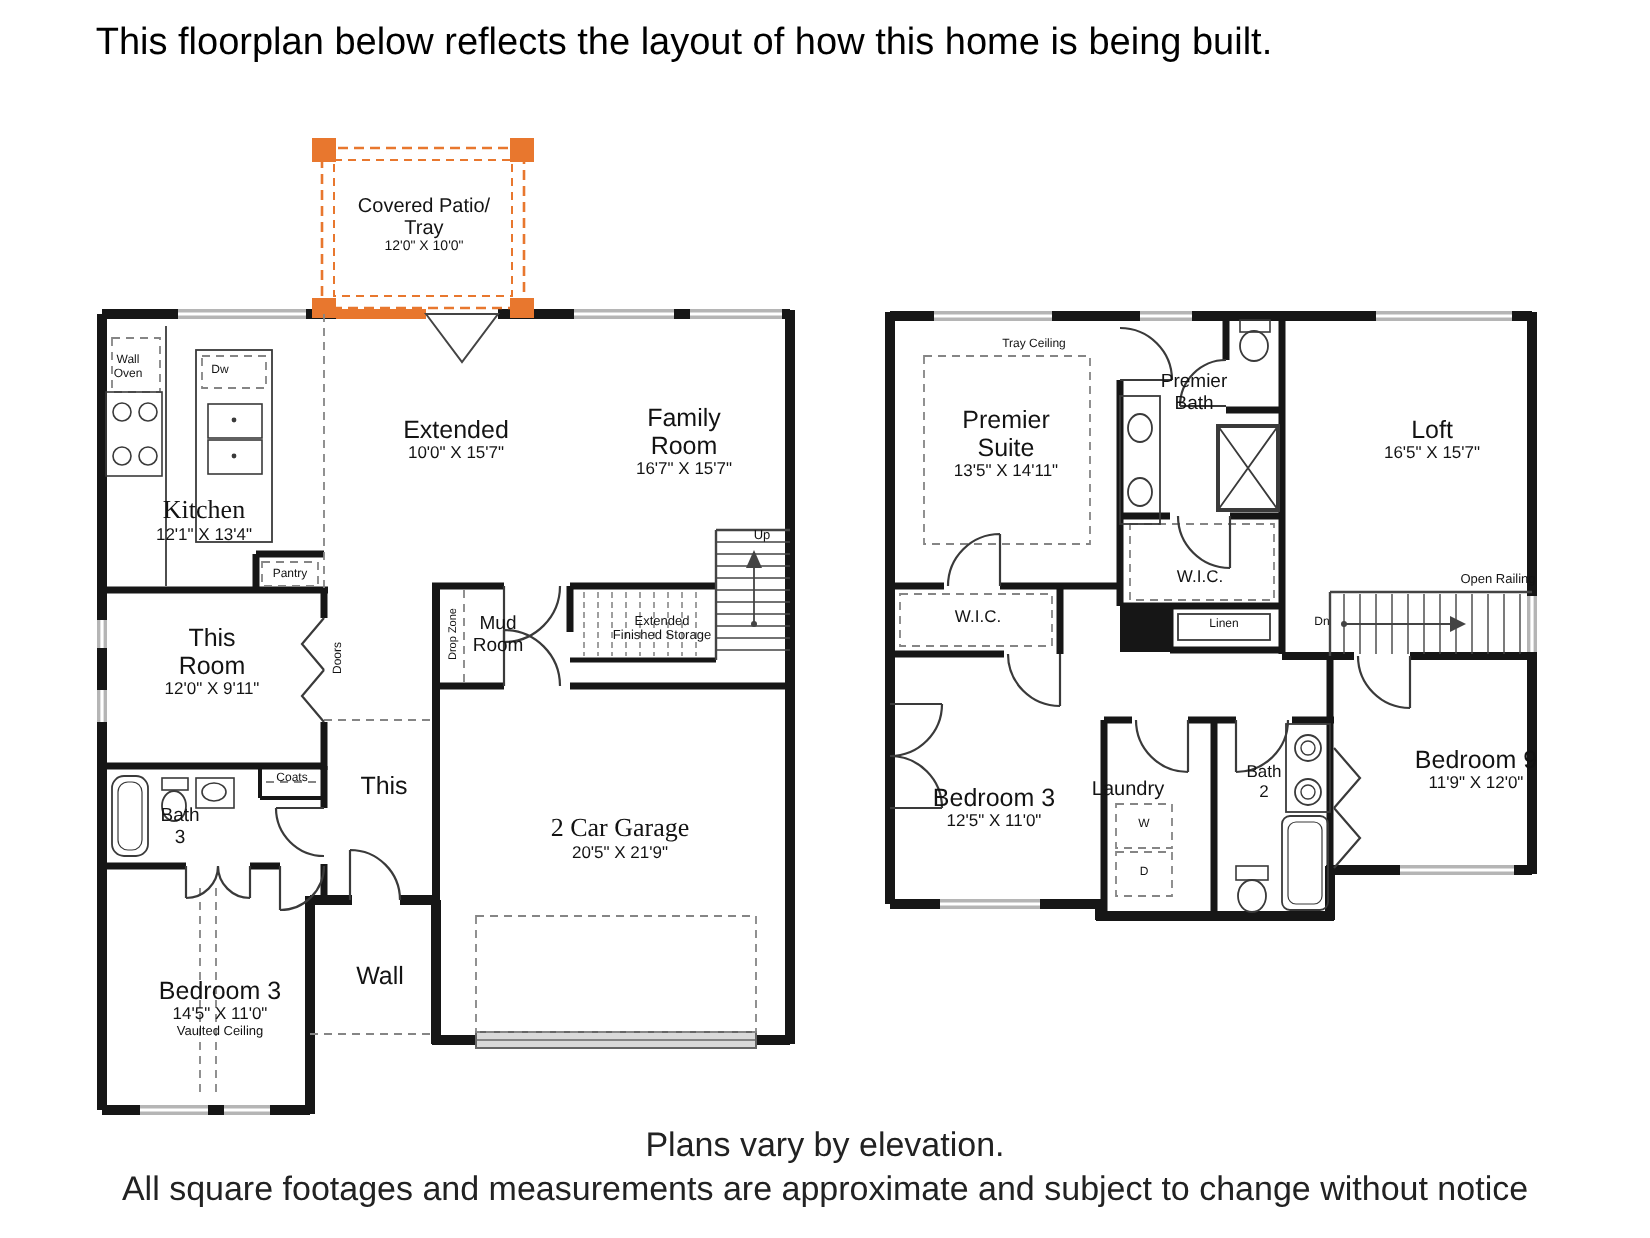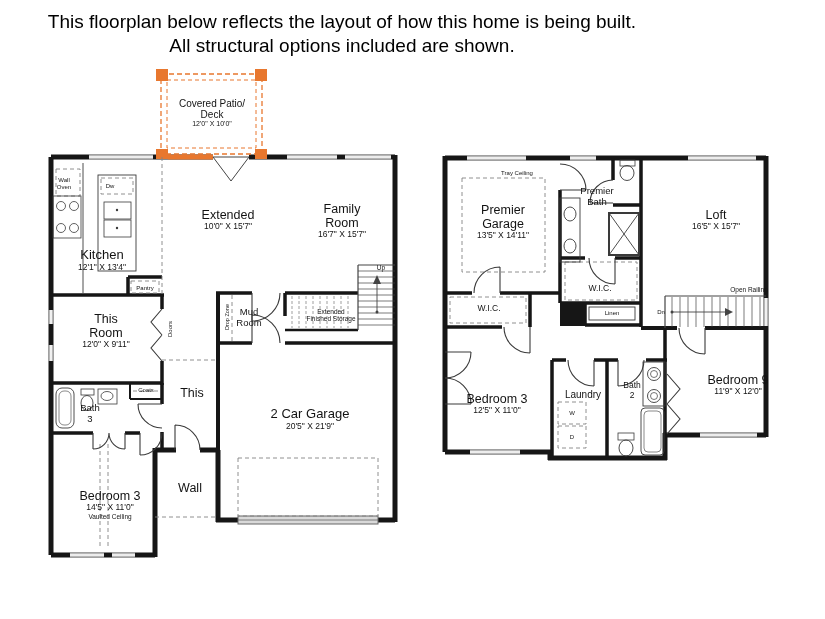--- a/index.html
+++ b/index.html
@@ -4,21 +4,21 @@
 <style>
   html,body{margin:0;padding:0;background:#ffffff;}
   #stage{position:relative;width:825px;height:619px;background:#ffffff;overflow:hidden;
          font-family:"Liberation Sans",sans-serif;color:#111;}
   #plan-svg{position:absolute;left:0;top:0;}
   .lbl{position:absolute;transform:translate(-50%,-50%);text-align:center;color:#131313;
        line-height:1.12;white-space:nowrap;}
   .vert{transform:translate(-50%,-50%) rotate(-90deg);}
   .s55{font-size:5.5px;} .s6{font-size:6px;} .s65{font-size:6.5px;} .s7{font-size:7px;}
   .s85{font-size:8.5px;text-align:center;} .s95{font-size:9.5px;} .s10{font-size:10px;}
-  .s12{font-size:12.5px;} .s13{font-size:13px;}
+  .s12{font-size:12.5px;} .s13{font-size:13px;font-family:Liberation Serif, serif;}
   .dims{font-size:8.5px;} .note{font-size:6.5px;}
   .title{position:absolute;left:0;width:684px;text-align:center;font-size:19px;color:#000;}
   .foot{position:absolute;left:0;width:825px;text-align:center;font-size:17px;color:#222;}
 </style>
 </head>
 <body>
 
 <div id="stage">
 
 <svg id="plan-svg" width="825" height="619" viewBox="0 0 825 619">
@@ -195,25 +195,24 @@
     <circle cx="654" cy="396" r="3.5" stroke-width="0.7"></circle>
     <rect x="641" y="408" width="23" height="47" rx="4" stroke-width="0.9"></rect>
     <rect x="644" y="411" width="17" height="41" rx="4" stroke-width="0.6"></rect>
     <rect x="618" y="433" width="16" height="7" stroke-width="0.8"></rect>
     <ellipse cx="626" cy="448" rx="7" ry="8" stroke-width="0.9"></ellipse>
   </g>
   <rect x="589" y="307" width="46" height="13" fill="#ffffff" stroke="#3a3a3a" stroke-width="0.9"></rect>
 </svg>
 
 <div class="title" style="top:11px">This floorplan below reflects the layout of how this home is being built.</div>
-<div class="title" style="top:35px">All structural options included are shown.</div>
 
 <div class="lbl" style="left:212px;top:113px">
   <div class="s10">Covered Patio/</div>
-  <div class="s10">Deck</div>
+  <div class="s10">Tray</div>
   <div class="s7">12'0" X 10'0"</div>
 </div>
 <div class="lbl s6" style="left:64px;top:184px">
   <div>Wall</div>
       <div>Oven</div>
 </div>
 <div class="lbl s6" style="left:110px;top:186px">Dw</div>
 <div class="lbl" style="left:102px;top:260px">
   <div class="s13">Kitchen</div>
   <div class="dims">12'1" X 13'4"</div>
@@ -257,46 +256,48 @@
 <div class="lbl s12" style="left:190px;top:488px">Wall</div>
 <div class="lbl" style="left:110px;top:504px">
   <div class="s12">Bedroom 3</div>
   <div class="dims">14'5" X 11'0"</div>
   <div class="note">Vaulted Ceiling</div>
 </div>
 
 <div class="lbl s6" style="left:517px;top:173px">Tray Ceiling</div>
 <div class="lbl" style="left:503px;top:222px">
   <div class="s12">Premier</div>
-  <div class="s12">Garage</div>
+  <div class="s12">Suite</div>
   <div class="dims">13'5" X 14'11"</div>
 </div>
 <div class="lbl" style="left:597px;top:197px">
   <div class="s95">Premier</div>
   <div class="s95">Bath</div>
 </div>
 <div class="lbl" style="left:716px;top:220px">
   <div class="s12">Loft</div>
   <div class="dims">16'5" X 15'7"</div>
 </div>
 <div class="lbl s85" style="left:600px;top:289px">W.I.C.</div>
 <div class="lbl s6" style="left:612px;top:313px">Linen</div>
 <div class="lbl s65" style="left:749px;top:290px">Open Railing</div>
 <div class="lbl s6" style="left:661px;top:312px">Dn</div>
 <div class="lbl s85" style="left:489px;top:309px">W.I.C.</div>
 <div class="lbl" style="left:497px;top:404px">
   <div class="s12">Bedroom 3</div>
   <div class="dims">12'5" X 11'0"</div>
 </div>
-<div class="lbl s10" style="left:583px;top:395px">Laundry</div>
+<div class="lbl s10" style="left:564px;top:395px">Laundry</div>
 <div class="lbl s6" style="left:572px;top:413px">W</div>
 <div class="lbl s6" style="left:572px;top:437px">D</div>
 <div class="lbl" style="left:632px;top:391px">
   <div class="s85">Bath</div>
   <div class="s85">2</div>
 </div>
 <div class="lbl" style="left:738px;top:385px">
   <div class="s12">Bedroom 9</div>
   <div class="dims">11'9" X 12'0"</div>
 </div>
 
+<div class="foot" style="top:563px">Plans vary by elevation.</div>
+<div class="foot" style="top:585px">All square footages and measurements are approximate and subject to change without notice</div>
 
 </div>
 
 </body></html>

